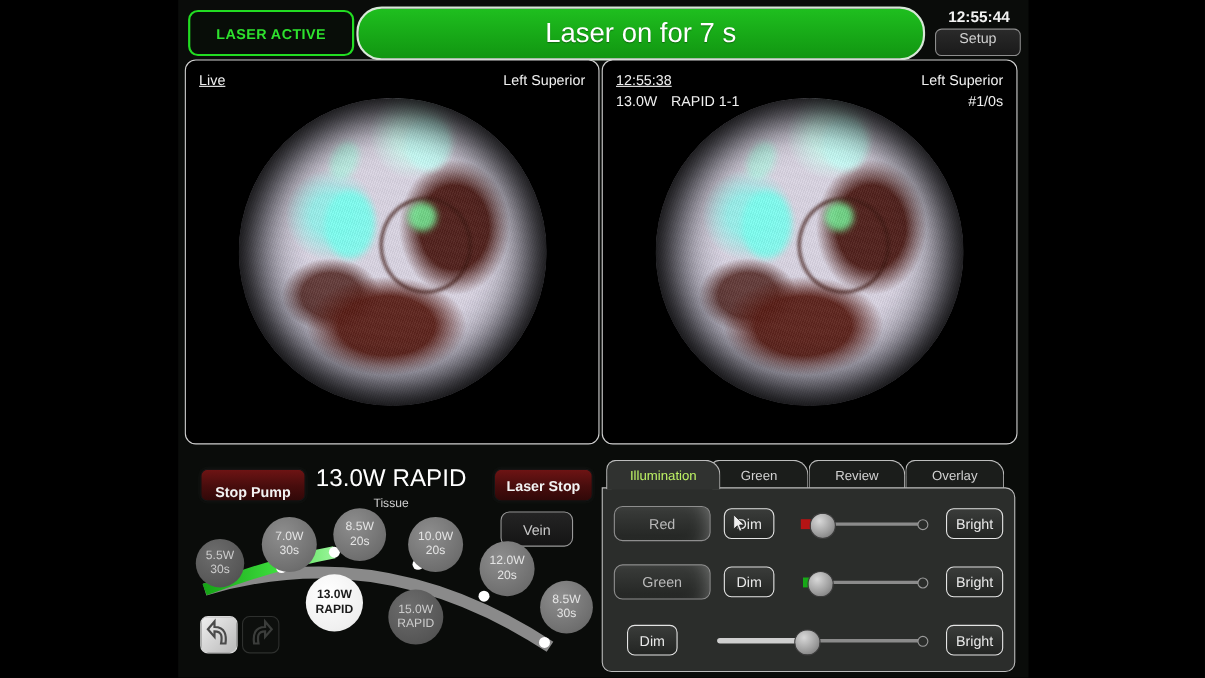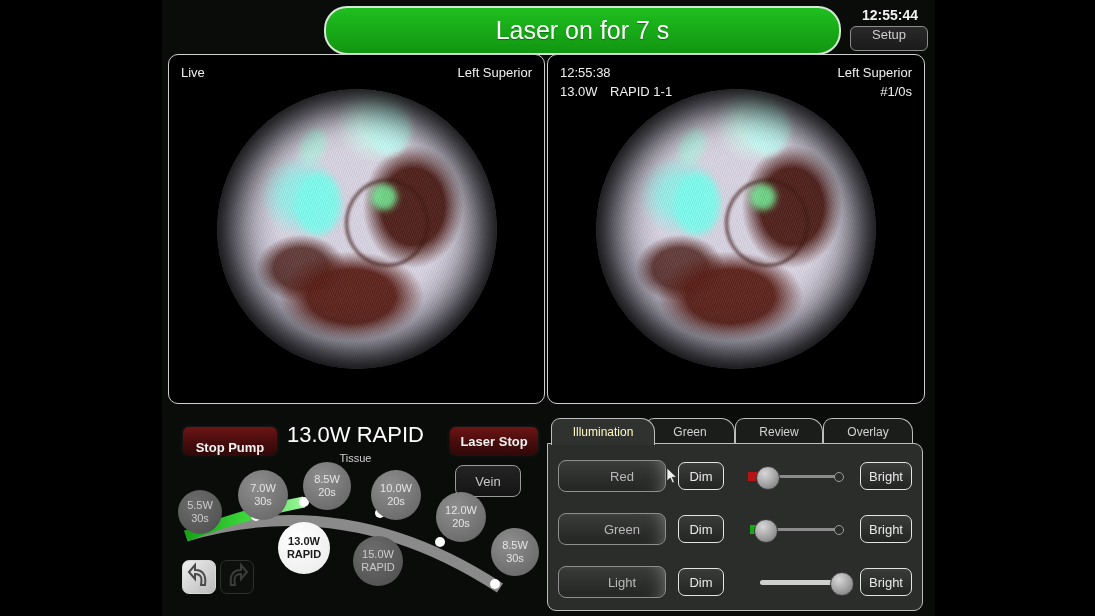--- a/index.html
+++ b/index.html
@@ -49,21 +49,21 @@
   .hl.c{left:55%;top:34%;width:26px;height:26px;background:rgba(120,255,160,.8);}
   .hl.d{left:30%;top:14%;width:24px;height:36px;background:rgba(170,255,230,.6);transform:rotate(25deg);}
   .scope .ring{position:absolute;left:46%;top:32%;width:78px;height:82px;
     border:3px solid rgba(60,22,16,.75);border-radius:50%;filter:blur(1.5px);}
   .scope .grain{position:absolute;inset:0;border-radius:50%;opacity:.5;
     background:repeating-linear-gradient(110deg,rgba(255,255,255,.10) 0 1px,rgba(0,0,0,.10) 1px 2px);}
   .scope .vig{position:absolute;inset:-4px;border-radius:50%;
     box-shadow:inset 0 0 38px 20px #000;}
 
   .ov{position:absolute;color:#f0f0f0;font-size:13px;text-shadow:0 1px 2px #000;}
-  .ov-l{left:12px;} .ov-r{right:12px;text-align:right;}
+  .ov-l{left:12px;text-decoration:underline;} .ov-r{right:12px;text-align:right;}
   .ov-r1{top:10px;} .ov-r2{top:29px;margin-left:47px;}
   .ov-w{left:12px;top:29px;} .ov-mode{left:62px;top:29px;}
 
   
   .lcontrol{position:absolute;left:6px;top:408px;width:375px;height:204px;}
   .btn-red{position:absolute;height:28px;border:1px solid #151515;border-radius:7px;
     background:linear-gradient(180deg,#6e1414 0%,#4a0d0d 50%,#300808 100%);
     box-shadow:0 0 0 2px #0d0f0d;
     display:flex;align-items:center;justify-content:center;
     color:#f2f2f2;font-size:13px;font-weight:bold;}
@@ -93,29 +93,29 @@
   #redo-btn{left:52px;top:100px;background:#0d0f0d;border:1px solid #2e302e;}
 
   
   .rpanel{position:absolute;left:385px;top:408px;width:376px;height:204px;}
   .tabs{position:absolute;left:0;top:10px;height:26px;width:376px;}
   .tab{position:absolute;top:0;height:26px;
     border:1px solid #bdbdbd;border-bottom:none;
     border-radius:9px 14px 0 0;background:#1b1d1b;
     display:flex;align-items:center;justify-content:center;
     color:#d2d2d2;font-size:12px;transform:skewX(-0deg);}
-  .tab.active{background:#303230;color:#fef9c3;z-index:5;justify-content:center;}
+  .tab.active{background:#303230;color:#bef264;z-index:5;justify-content:center;}
   .tabbody{position:absolute;left:0;top:35px;width:374px;height:166px;
     border:1px solid #bdbdbd;border-radius:0 9px 9px 9px;background:#2b2d2b;}
 
   .row{position:absolute;left:10px;width:354px;height:36px;display:flex;align-items:center;}
   .lbl-btn{width:86px;height:30px;border:1px solid #8e8e8e;border-radius:8px;
     background:linear-gradient(180deg,#3a3c3a,#232523);
     display:flex;align-items:center;justify-content:center;color:#b9b9b9;font-size:13px;
-    box-shadow:inset -14px 0 18px -14px rgba(255,255,255,.35);padding-left:20px;}
+    box-shadow:inset -14px 0 18px -14px rgba(255,255,255,.35);}
   .sm-btn{width:44px;height:26px;border:1px solid #e4e4e4;border-radius:7px;
     background:linear-gradient(180deg,#3a3c3a,#232523);
     display:flex;align-items:center;justify-content:center;color:#e8e8e8;font-size:13px;}
   .dim-btn{margin-left:12px;}
   .bright-btn{width:50px;margin-left:10px;}
   .slider{position:relative;flex:1;height:26px;margin-left:14px;}
   .track{position:absolute;left:22px;right:10px;top:12px;height:3px;
     background:#8b8b8b;border-radius:2px;}
   .track-fill{position:absolute;left:22px;top:11px;height:5px;
     background:#cfcfcf;border-radius:3px;}
@@ -126,20 +126,23 @@
     background:radial-gradient(circle at 36% 30%,#d8d8d8,#9b9b9b 60%,#6c6c6c 100%);
     border:1px solid #3c3c3c;}
   .cursor{position:absolute;width:11px;height:16px;pointer-events:none;}
 </style>
 </head>
 <body>
 
 <div id="app">
 
   <div class="topbar">
+    <div class="laser-active">
+      <span>LASER ACTIVE</span>
+    </div>
     <div class="laser-banner">
       <span>Laser on for 7 s</span>
     </div>
     <div class="clock">12:55:44</div>
     <div class="setup-btn">
       <span>Setup</span>
     </div>
   </div>
 
   <div class="panel" id="panel-live">
@@ -299,23 +302,20 @@
           <div class="track"></div>
           <div class="endcap"></div>
           <div class="knob" style="left:16px;"></div>
         </div>
         <div class="sm-btn bright-btn">
             <span>Bright</span>
           </div>
       </div>
 
       <div class="row" style="top:120px;">
-        <div class="lbl-btn">
-            <span>Light</span>
-          </div>
         <div class="sm-btn dim-btn">
             <span>Dim</span>
           </div>
         <div class="slider">
           <div class="track"></div>
           <div class="track-fill" style="width:82px;"></div>
           <div class="endcap"></div>
           <div class="knob" style="left:92px;"></div>
         </div>
         <div class="sm-btn bright-btn">

